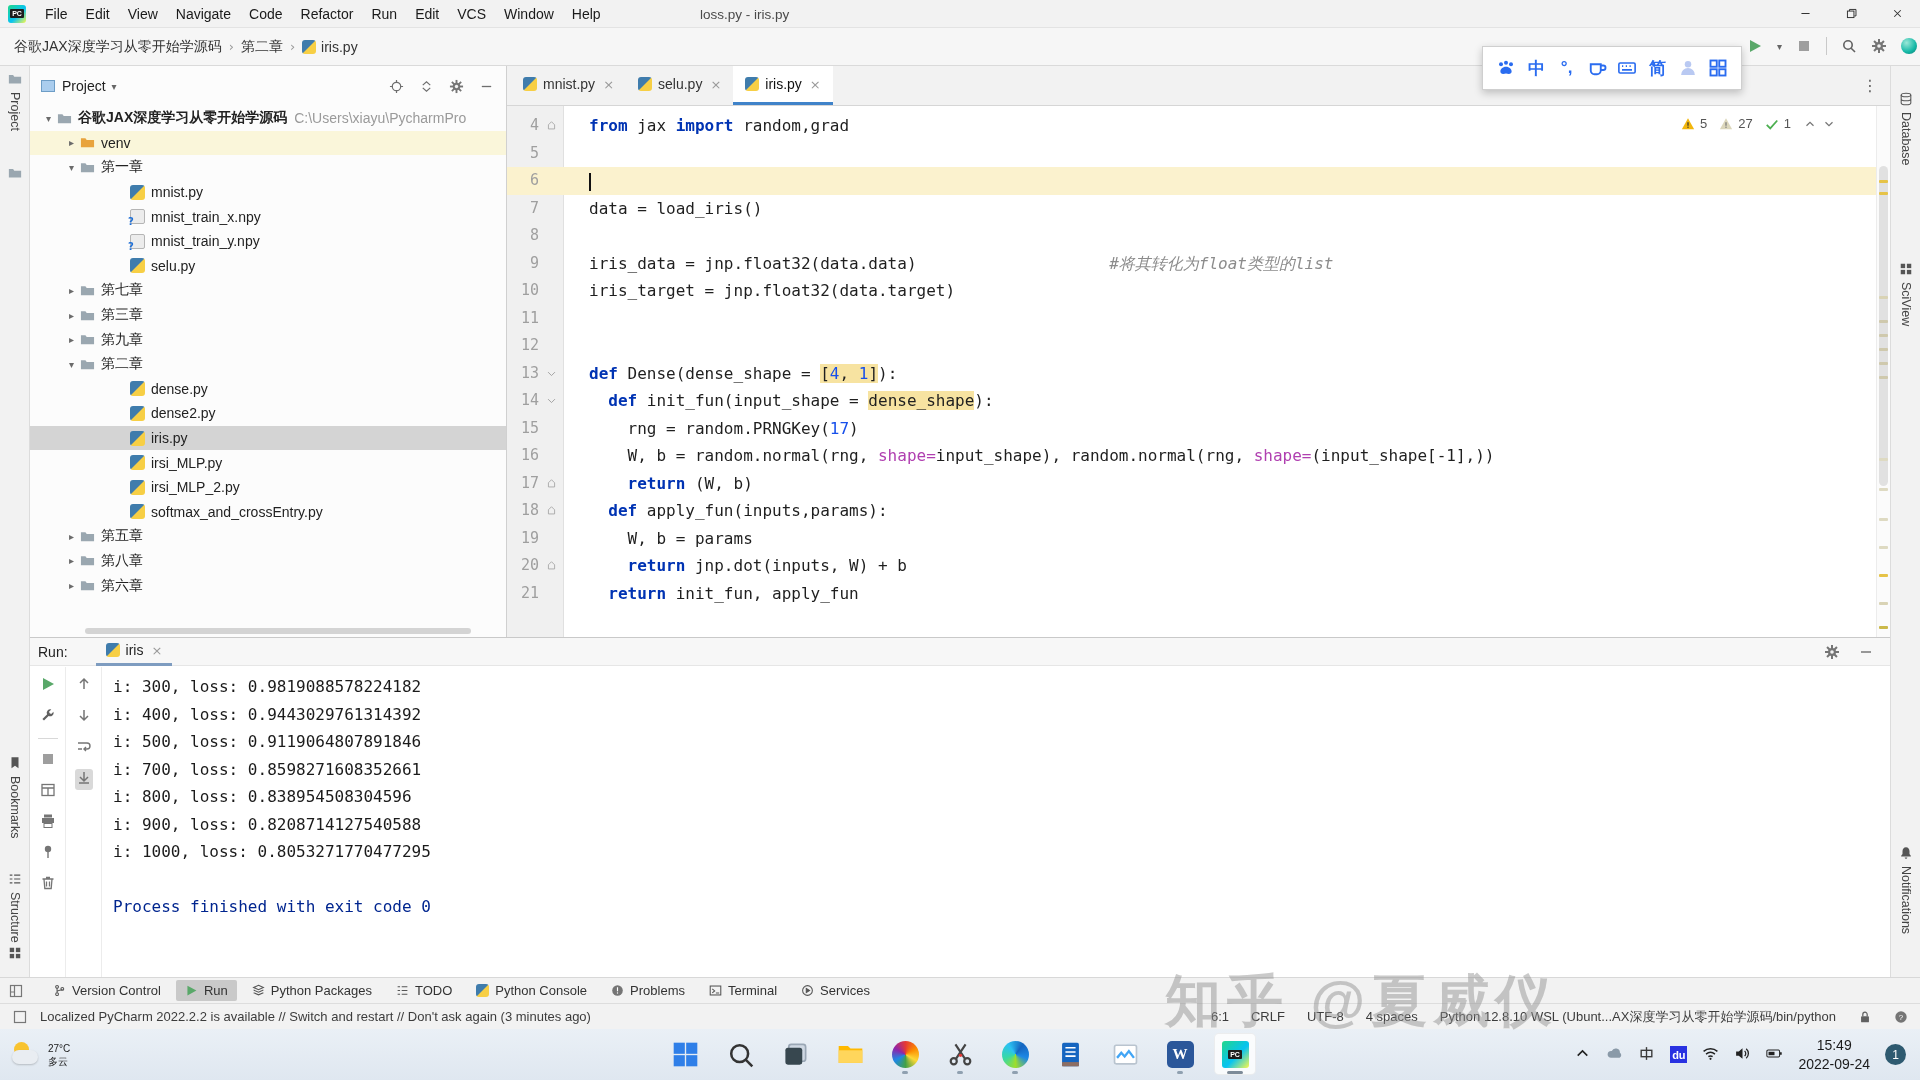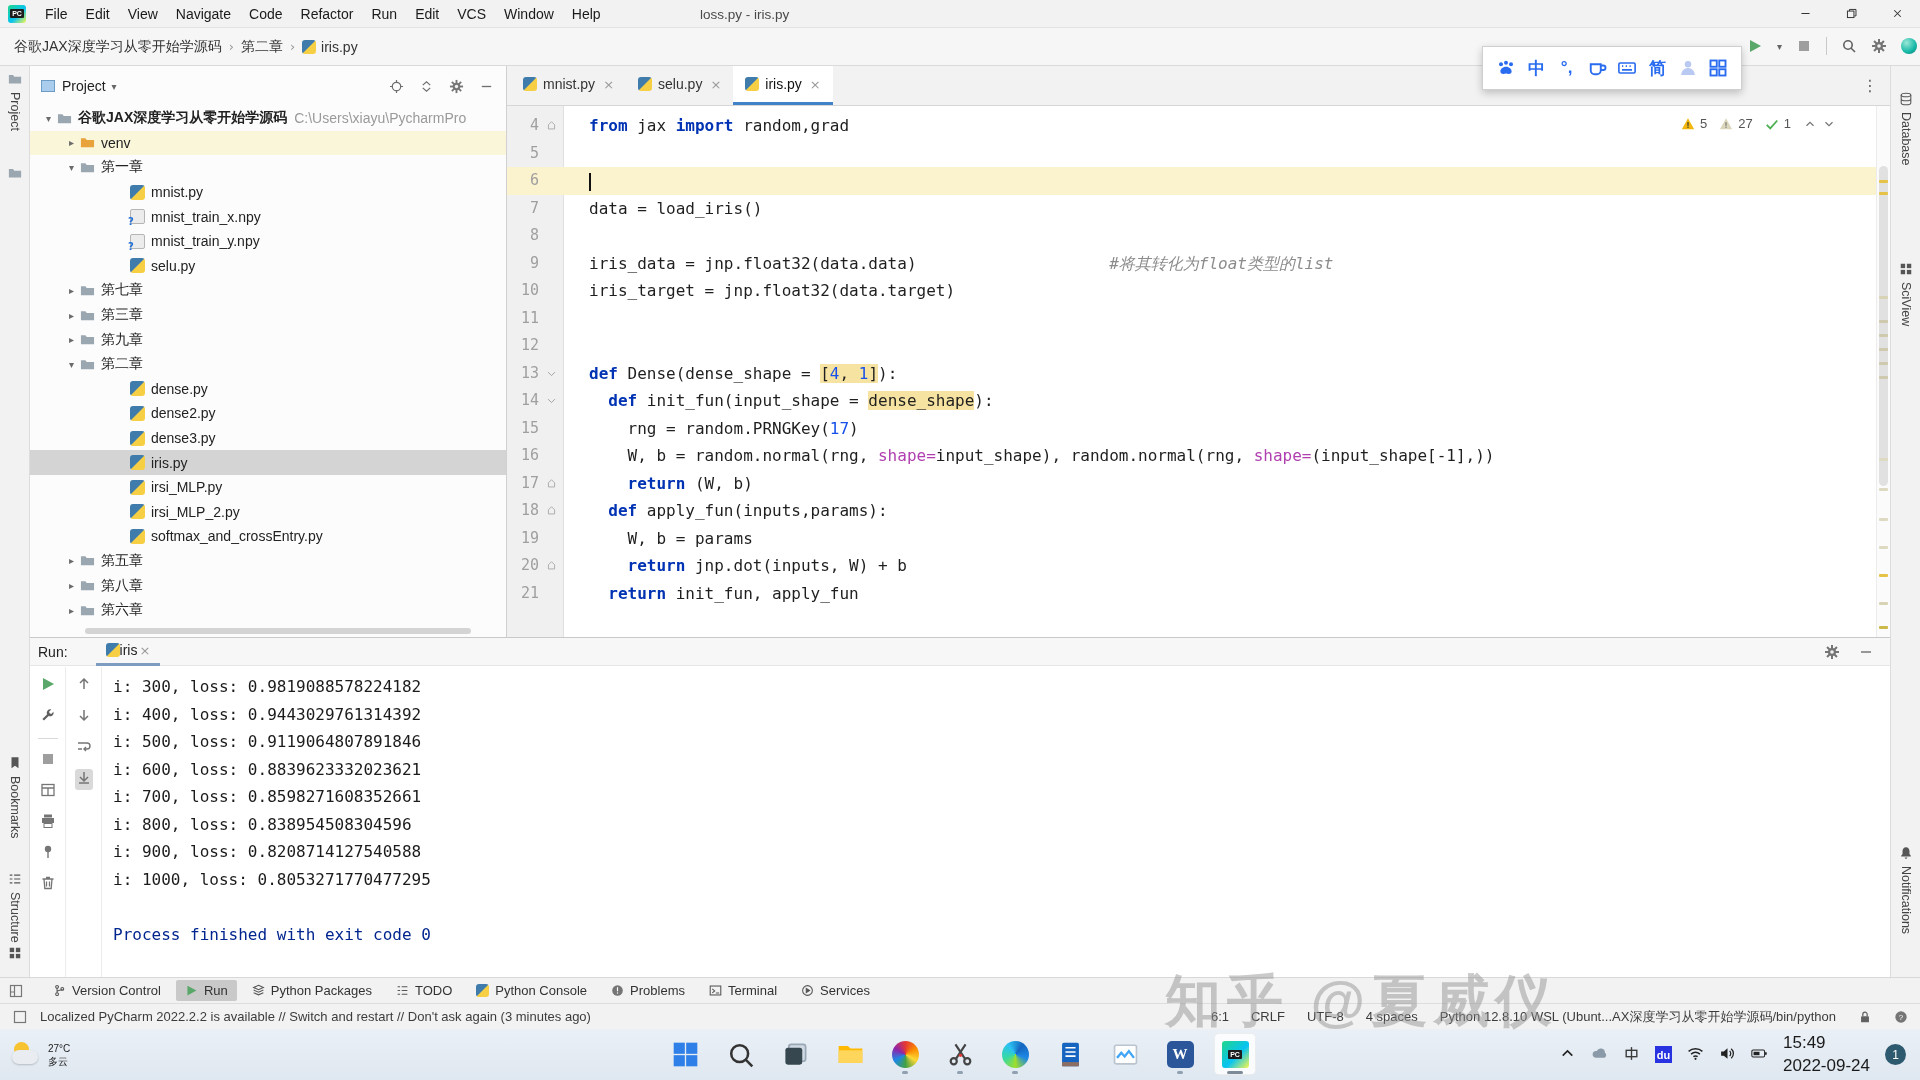--- a/index.html
+++ b/index.html
@@ -86,21 +86,21 @@
 .smark{position:absolute;left:2px;width:9px;height:3px;border-radius:1px}
 #vthumb{position:absolute;right:2px;top:60px;width:9px;height:320px;background:rgba(0,0,0,.10);border-radius:5px}
 #inspect{position:absolute;top:48px;right:50px;display:flex;align-items:center;gap:5px;font-size:13px;color:#555;background:rgba(255,255,255,.92);padding:2px 4px;z-index:4}
 #inspect .ic{width:14px;height:14px}
 .insp-n{margin-right:7px}
 
 
 #runpanel{position:absolute;left:30px;top:637px;width:1860px;height:340px;background:#fff;border-top:1px solid #c9c9c9}
 #runheader{height:28px;display:flex;align-items:center;background:#f7f7f7;border-bottom:1px solid #e6e6e6;padding-left:8px}
 #run-label{font-size:14px;color:#222;margin-right:28px}
-#runtab{height:28px;display:flex;align-items:center;padding:0 10px;border-bottom:3px solid #7e9cc0;font-size:14px;color:#222}
+#runtab{height:28px;display:flex;align-items:center;gap:6px;padding:0 10px;border-bottom:3px solid #7e9cc0;font-size:14px;color:#222}
 #runtab .ic{width:14px;height:14px}
 #runheader-right{margin-left:auto;display:flex;gap:18px;margin-right:16px;align-items:center}
 #runbody{position:absolute;top:29px;bottom:0;left:0;right:0;display:flex}
 .runcol{width:36px;border-right:1px solid #ececec;display:flex;flex-direction:column;align-items:center;padding-top:9px;gap:12px}
 .runcol .ic{width:16px;height:16px}
 .rdivider{width:20px;height:1px;background:#d8d8d8}
 .rsel{background:#d9d9d9;border-radius:3px;padding:1px}
 #console{flex:1;padding:6px 0 0 11px;font-family:"DejaVu Sans Mono",monospace;font-size:16px;color:#1b1b1b;overflow:hidden}
 .cline{height:27.5px;line-height:27.5px;white-space:pre}
 .cline.sys{color:#00258f}
@@ -129,21 +129,21 @@
 .tbi.active{background:rgba(255,255,255,.8);box-shadow:inset 0 0 0 1px rgba(0,0,0,.06)}
 .tbi.active .dot{width:16px;background:#7d8b98}
 .ic-paint{background:conic-gradient(#e53935,#fb8c00,#fdd835,#43a047,#1e88e5,#8e24aa,#e53935);border-radius:50%}
 .ic-edge{background:conic-gradient(from 180deg,#9edd2c,#35d9a6,#2bc1f2,#1565c0,#1e88e5,#9edd2c);border-radius:50%}
 .ic-word{background:#2b579a;border-radius:5px;color:#fff;font-weight:bold;font-size:15px;font-family:"Liberation Serif",serif}
 .ic-word span{color:#fff}
 .ic-baidu{background:#2932E1;border-radius:0}
 .ic-baidu span{color:#fff;font-weight:bold;font-size:11px}
 #tray{margin-left:auto;display:flex;align-items:center;gap:15px;padding-right:14px}
 #tray .ic{width:17px;height:17px}
-#clock{text-align:left;font-size:17px;line-height:1.3;color:#1b1b1b}
+#clock{text-align:center;font-size:14px;line-height:1.3;color:#1b1b1b}
 #badge{width:21px;height:21px;border-radius:50%;background:#2e5a70;color:#fff;font-size:12px;display:flex;align-items:center;justify-content:center}
 
 #watermark{position:absolute;left:1165px;top:964px;font-size:56px;font-weight:bold;color:rgba(145,145,145,.48);letter-spacing:6px;z-index:300;pointer-events:none;white-space:nowrap}
 </style>
 </head>
 <body>
 
 <div id="titlebar">
   <span id="app-icon" class="ic ic-pycharm">
       <span>PC</span>
@@ -487,25 +487,20 @@
       </div>
       <div class="trow" style="padding-left: 83px;">
         <span class="chev glyph"></span>
         <span class="ic ic-py"></span>
         <span>dense.py</span>
       </div>
       <div class="trow" style="padding-left: 83px;">
         <span class="chev glyph"></span>
         <span class="ic ic-py"></span>
         <span>dense2.py</span>
-      </div>
-      <div class="trow" style="padding-left: 83px;">
-        <span class="chev glyph"></span>
-        <span class="ic ic-py"></span>
-        <span>dense3.py</span>
       </div>
       <div class="trow sel" style="padding-left: 83px;">
         <span class="chev glyph"></span>
         <span class="ic ic-py"></span>
         <span>iris.py</span>
       </div>
       <div class="trow" style="padding-left: 83px;">
         <span class="chev glyph"></span>
         <span class="ic ic-py"></span>
         <span>irsi_MLP.py</span>
@@ -750,21 +745,20 @@
         <span class="rsel"><span class="ic ic-scrollend">
             <svg viewBox="0 0 16 16" fill="none" stroke="#757575" stroke-width="1.5">
               <path d="M8 2v8M4 7l4 4 4-4M3 13h10"></path>
             </svg>
           </span></span>
       </div>
     <div id="console">
         <div class="cline">i: 300, loss: 0.9819088578224182</div>
         <div class="cline">i: 400, loss: 0.9443029761314392</div>
         <div class="cline">i: 500, loss: 0.9119064807891846</div>
-        <div class="cline">i: 600, loss: 0.8839623332023621</div>
         <div class="cline">i: 700, loss: 0.8598271608352661</div>
         <div class="cline">i: 800, loss: 0.838954508304596</div>
         <div class="cline">i: 900, loss: 0.8208714127540588</div>
         <div class="cline">i: 1000, loss: 0.8053271770477295</div>
         <div class="cline"></div>
         <div class="cline sys">Process finished with exit code 0</div>
       </div>
   </div>
 </div>
 

